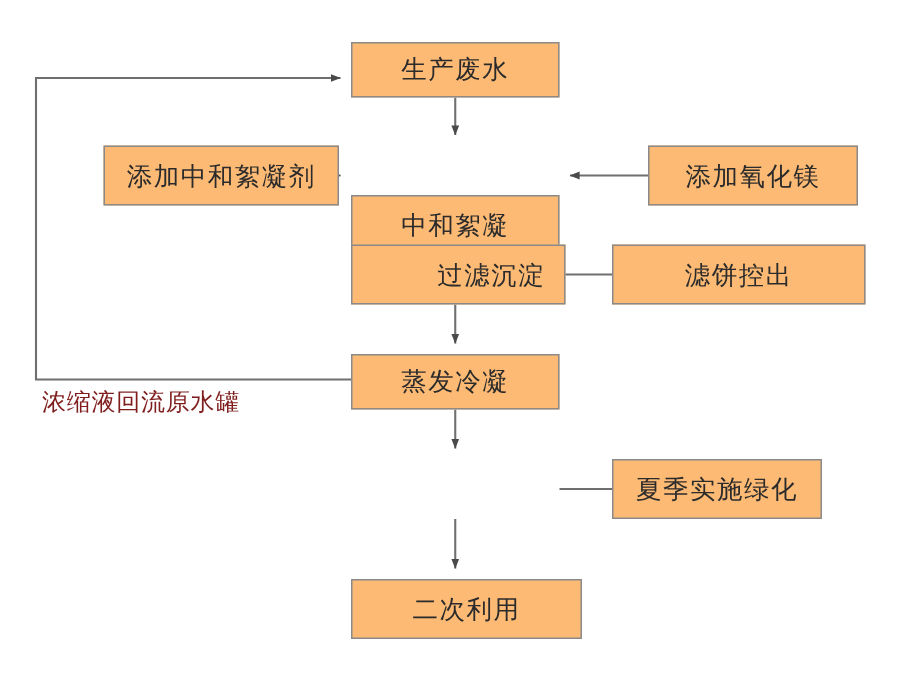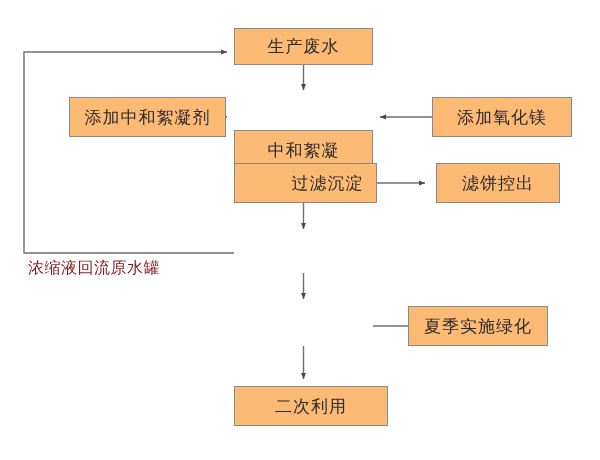--- a/index.html
+++ b/index.html
@@ -101,24 +101,27 @@
   </div>
 
   <div class="node" style="left:432px; top:97px; width:140px; height:40px;text-align:right;">
     <span>添加氧化镁</span>
   </div>
 
   <div class="node" style="left:234px; top:163px; width:143px; height:40px;padding-left:44px;">
     <span>过滤沉淀</span>
   </div>
 
-  <div class="node" style="left:436px; top:163px; width:124px; height:40px;">
+  <div class="node" style="left:408px; top:163px; width:169px; height:40px;">
     <span>滤饼控出</span>
   </div>
 
+  <div class="node" style="left:234px; top:236px; width:139px; height:37px;">
+    <span>蒸发冷凝</span>
+  </div>
 
 
   <div class="node" style="left:408px; top:306px; width:140px; height:40px;">
     <span>夏季实施绿化</span>
   </div>
 
   <div class="node" style="left:234px; top:386px; width:154px; height:40px;">
     <span>二次利用</span>
   </div>
 

